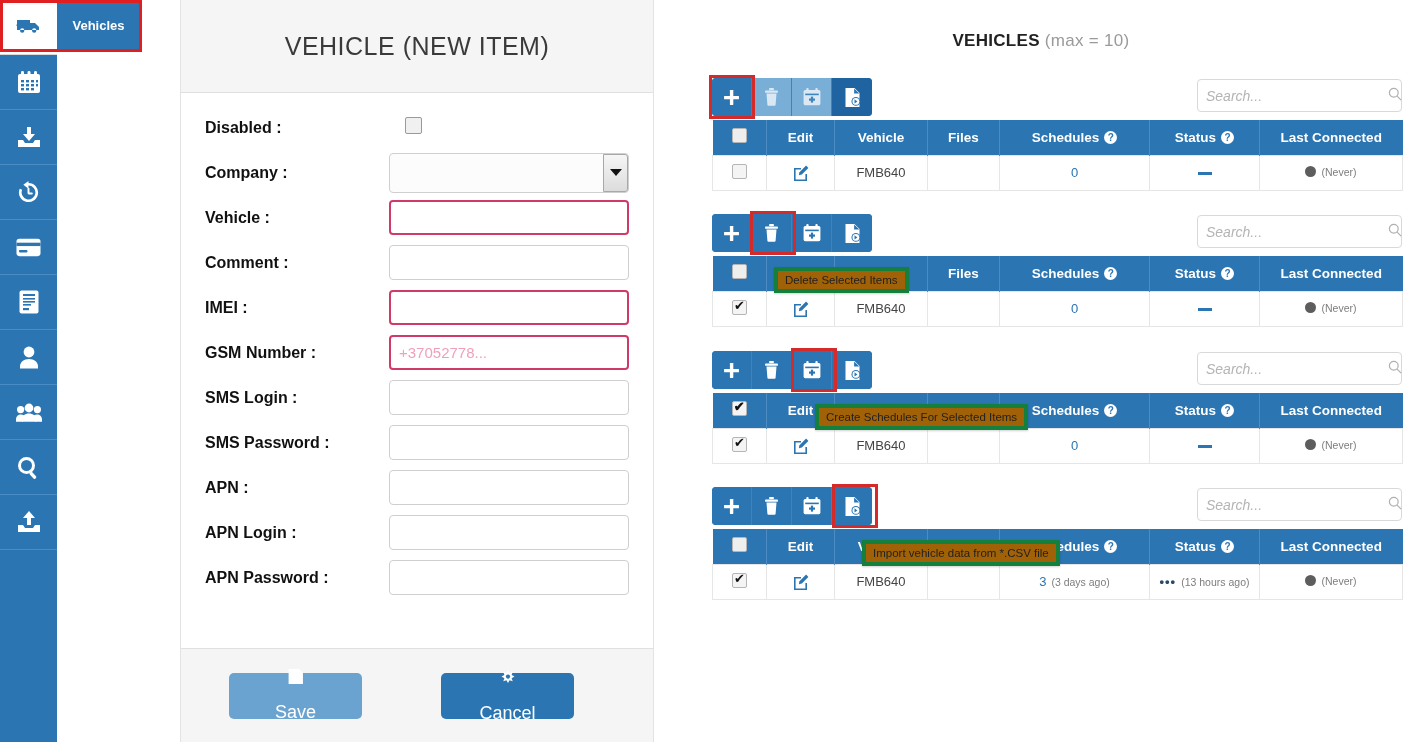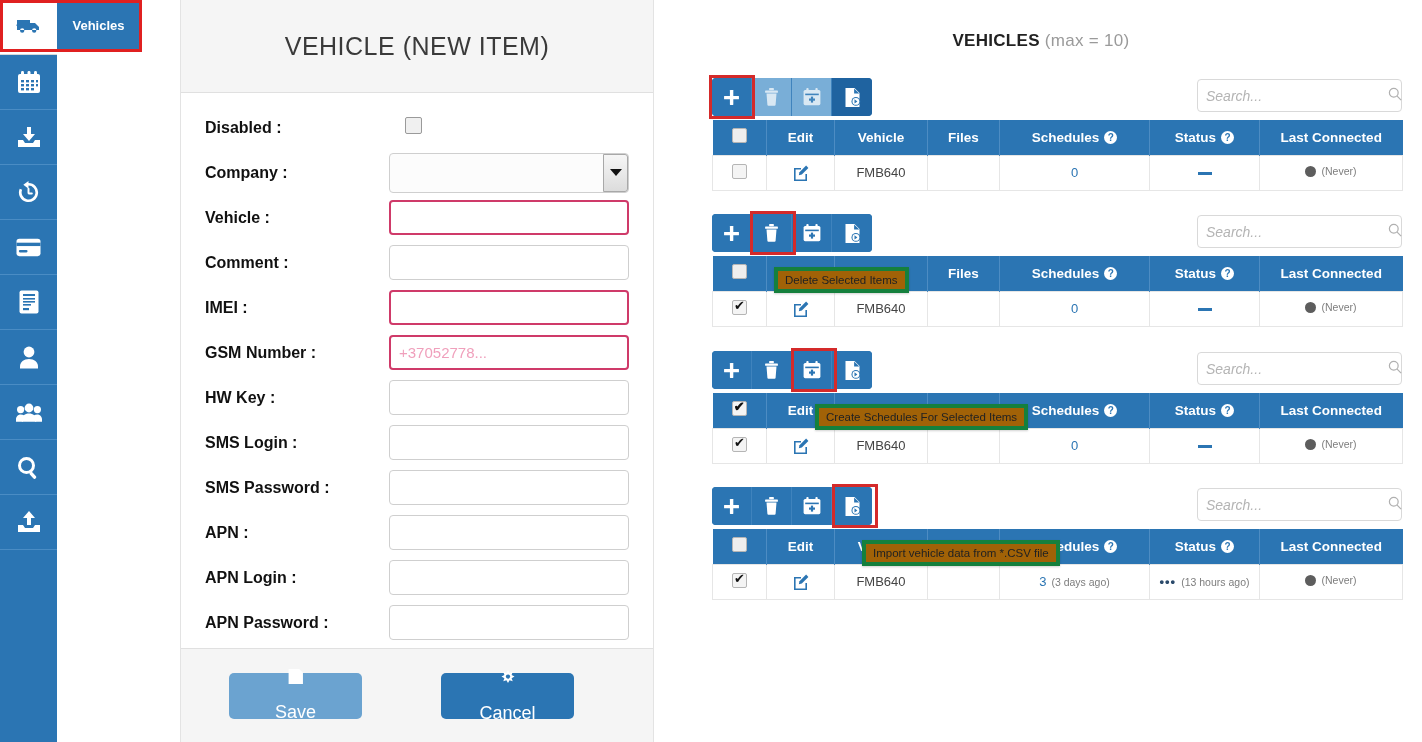--- a/index.html
+++ b/index.html
@@ -164,21 +164,21 @@
     width:15px; height:15px; border:1px solid #b5b5b5; background:#f4f4f4;
     display:inline-block; border-radius:2px; position:relative;
   }
   .cell-chk.checked:after {
     content:"✔"; position:absolute; left:1px; top:-3px;
     font-size:13px; color:#111; line-height:15px;
   }
   .edit-ic { fill:#2b75b3; vertical-align:middle; }
   .dash { display:inline-block; width:14px; height:3px; background:#2b75b3; vertical-align:middle; }
   .dots { color:#2b4a6b; font-weight:bold; letter-spacing:1px; font-size:13px; }
-  .lastconn { display:inline-flex; align-items:flex-end; gap:5px; justify-content:center; }
+  .lastconn { display:inline-flex; align-items:center; gap:5px; justify-content:center; }
   .gray-dot { width:11px; height:11px; border-radius:50%; background:#5d5d5d; display:inline-block; }
   .muted { color:#7d7d7d; font-size:10.5px; }
   .sched-link { color:#2b75b3; }
 
   .tooltip {
     position:absolute; background:#a16207; border:4px solid #15803d;
     color:#222; font-size:11.5px; padding:3px 7px; white-space:nowrap;
     z-index:20; box-shadow:0 1px 2px rgba(0,0,0,.18);
   }
 </style>
@@ -321,24 +321,20 @@
           <div class="f-label">Comment :</div>
           <div class="f-ctrl"><input type="text" class="f-input" placeholder="" style=""></div>
         </div>
         <div class="f-row">
           <div class="f-label">IMEI :</div>
           <div class="f-ctrl"><input type="text" class="f-input req" placeholder="" style=""></div>
         </div>
         <div class="f-row">
           <div class="f-label">GSM Number :</div>
           <div class="f-ctrl"><input type="text" class="f-input req" placeholder="+37052778..." style=""></div>
-        </div>
-        <div class="f-row">
-          <div class="f-label">HW Key :</div>
-          <div class="f-ctrl"><input type="text" class="f-input" placeholder="" style=""></div>
         </div>
         <div class="f-row">
           <div class="f-label">SMS Login :</div>
           <div class="f-ctrl"><input type="text" class="f-input" placeholder="" style=""></div>
         </div>
         <div class="f-row">
           <div class="f-label">SMS Password :</div>
           <div class="f-ctrl"><input type="text" class="f-input" placeholder="" style=""></div>
         </div>
         <div class="f-row">

